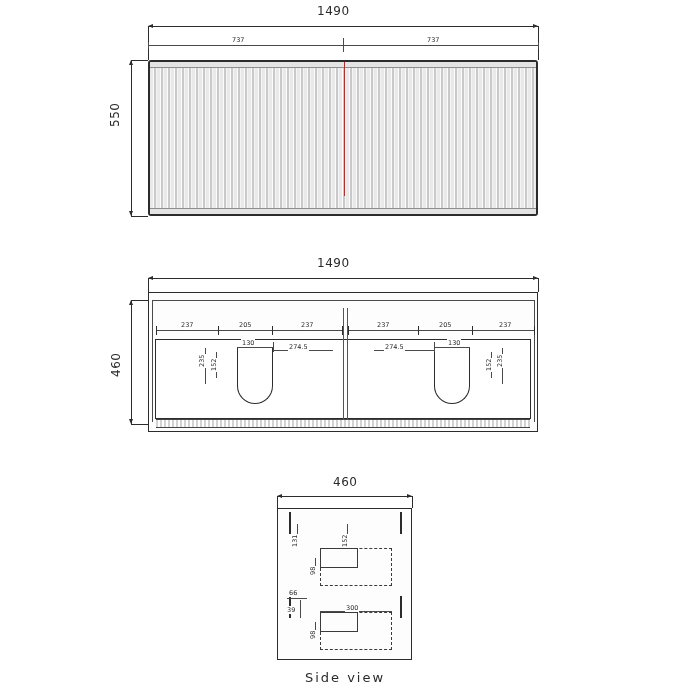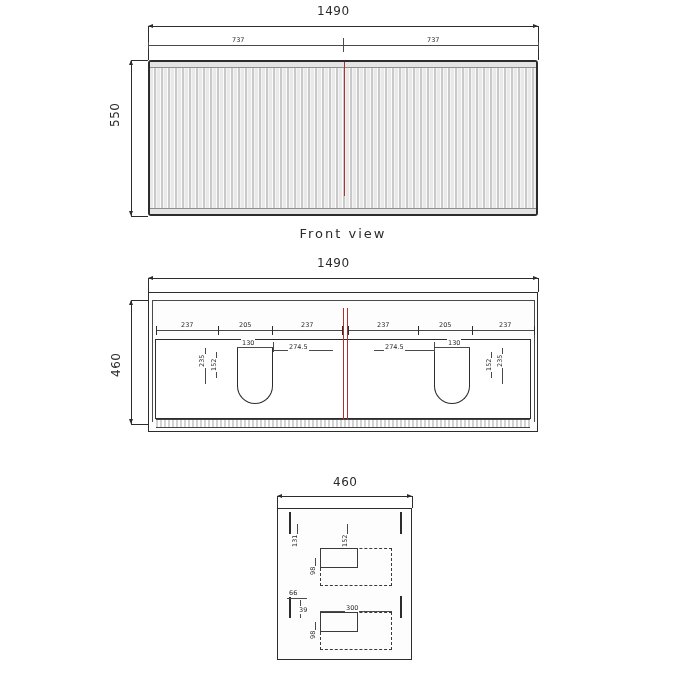--- a/index.html
+++ b/index.html
@@ -198,21 +198,20 @@
   <div class="ln h" style="left:131px; top:216px; width:17px;"></div>
   <div class="dim-txt big" style="left:111px; top:130px; transform: rotate(-90deg); transform-origin: left top;">550</div>
 
   <div id="front-cabinet">
     <div class="top-cap"></div>
     <div class="bot-cap"></div>
   </div>
 
   <div class="ln v red" style="left:344px; top:62px; height:134px;"></div>
 
-  <div class="view-label" style="left:248px; top:226px; width:190px;">Front view</div>
 
   <div class="ln h" style="left:148px; top:278px; width:390px;"></div>
   <div class="arrowL" style="left:148px; top:275.5px;"></div>
   <div class="arrowR" style="left:533px; top:275.5px;"></div>
   <div class="ln v" style="left:148px; top:278px; height:14px;"></div>
   <div class="ln v" style="left:538px; top:278px; height:14px;"></div>
   <div class="dim-txt big" style="left:314px; top:259px;">1490</div>
 
   <div class="ln v" style="left:131px; top:300px; height:124px;"></div>
   <div class="arrowU" style="left:128.5px; top:300px;"></div>
@@ -301,22 +300,23 @@
   <div class="ln v thin" style="left:347px; top:524px; height:24px;"></div>
   <div class="dim-txt" style="left:341px; top:548px; transform: rotate(-90deg); transform-origin: left top;">152</div>
 
   <div class="ln v thin" style="left:315px; top:558px; height:18px;"></div>
   <div class="dim-txt" style="left:309px; top:576px; transform: rotate(-90deg); transform-origin: left top;">98</div>
 
   <div class="ln h thin" style="left:287px; top:598px; width:20px;"></div>
   <div class="dim-txt" style="left:288px; top:589px;">66</div>
 
   <div class="ln v thin" style="left:300px; top:600px; height:18px;"></div>
-  <div class="dim-txt" style="left:298px; top:606px;">39</div>
+  <div class="dim-txt" style="left:286px; top:606px;">39</div>
 
   <div class="ln h thin" style="left:320px; top:611px; width:72px;"></div>
   <div class="dim-txt" style="left:345px; top:604px;">300</div>
 
   <div class="ln v thin" style="left:315px; top:622px; height:18px;"></div>
   <div class="dim-txt" style="left:309px; top:640px; transform: rotate(-90deg); transform-origin: left top;">98</div>
 
+  <div class="view-label" style="left:250px; top:670px; width:190px;">Side view</div>
 
 </div>
 
 </body></html>

